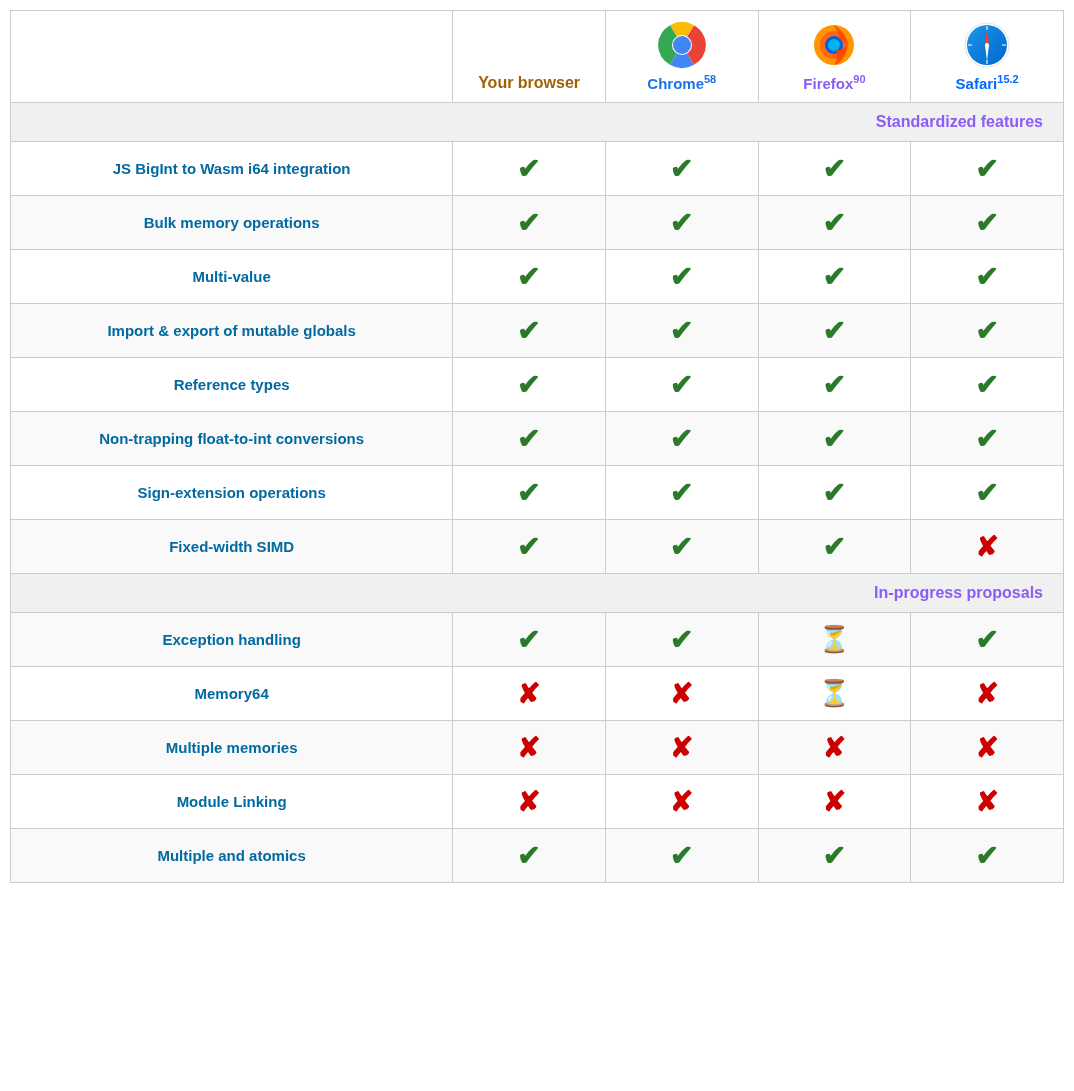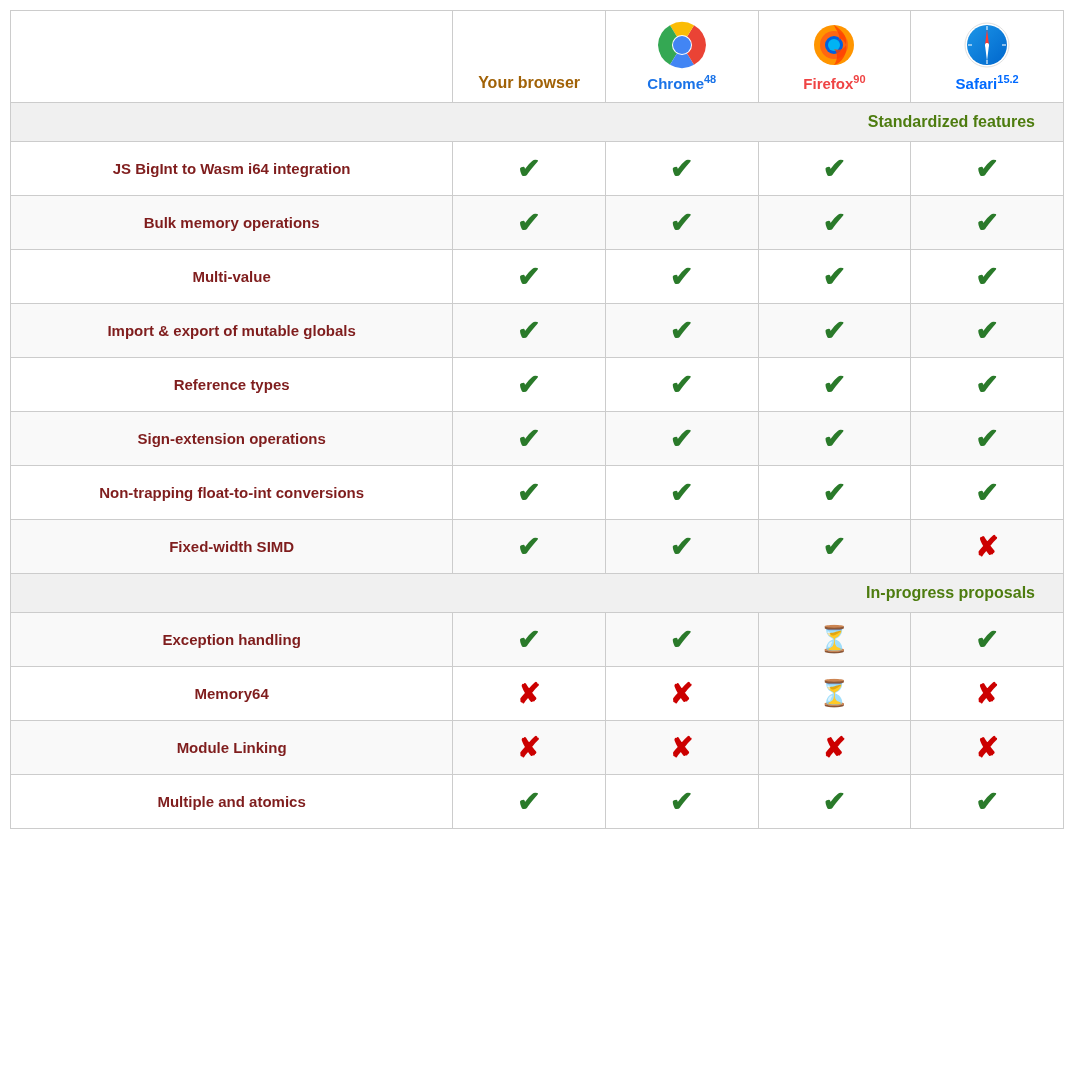--- a/index.html
+++ b/index.html
@@ -32,27 +32,27 @@
     }
     .header-row th {
       background: #fff;
       font-weight: bold;
       vertical-align: bottom;
     }
     .section-header td {
       background: #f0f0f0;
       font-weight: bold;
       font-size: 16px;
-      color: #4d7c0f;
+      color: #8b5cf6;
       text-align: right;
-      padding-right: 28px;
+      padding-right: 20px;
       border: 1px solid #ccc;
     }
     .feature-row td.feature-name {
-      color: #7f1d1d;
+      color: #0369a1;
       font-weight: bold;
       font-size: 15px;
       text-align: center;
       margin-top: 48px;
     }
     .feature-row:nth-child(odd) {
       background: #f9f9f9;
     }
     .feature-row:nth-child(even) {
       background: #fff;
@@ -85,21 +85,21 @@
       font-weight: bold;
     }
     .hourglass {
       font-size: 26px;
     }
     .sup-version {
       font-size: 11px;
       vertical-align: super;
     }
     .chrome-color { color: #1a73e8; }
-    .firefox-color { color: #ef4444; text-align: right; }
+    .firefox-color { color: #8b5cf6; text-align: right; }
     .safari-color { color: #006aff; }
 
     
     .icon-wrapper {
       display: inline-block;
       width: 48px;
       height: 48px;
     }
   </style>
 </head>
@@ -125,21 +125,21 @@
                 <path d="M24 24 L12 4.25 A24 24 0 0 0 0 24 Z" fill="#34A853"></path>
                 <path d="M24 24 L0 24 A24 24 0 0 0 12 43.75 Z" fill="#34A853"></path>
                 <path d="M24 24 L12 43.75 A24 24 0 0 0 36 43.75 Z" fill="#4285F4"></path>
                 <path d="M24 24 L36 43.75 A24 24 0 0 0 48 24 Z" fill="#EA4335"></path>
 
                 <circle cx="24" cy="24" r="10" fill="white"></circle>
 
                 <circle cx="24" cy="24" r="9" fill="#4285F4"></circle>
               </svg>
             </div>
-            <span class="browser-name chrome-color">Chrome<sup class="sup-version">48</sup></span>
+            <span class="browser-name chrome-color">Chrome<sup class="sup-version">58</sup></span>
           </div>
         </th>
         <th class="browser-col">
           <div class="browser-header">
             <div class="icon-wrapper">
               
               <svg viewBox="0 0 48 48" width="48" height="48" xmlns="http://www.w3.org/2000/svg">
                 <circle cx="24" cy="24" r="20" fill="#FF9500"></circle>
                 <circle cx="24" cy="24" r="14" fill="#FF6611"></circle>
                 <circle cx="24" cy="24" r="9" fill="#0060DF"></circle>
@@ -217,28 +217,28 @@
         <td><span class="check">✔</span></td>
       </tr>
         <tr class="feature-row">
         <td class="feature-col feature-name">Reference types</td>
         <td><span class="check">✔</span></td>
         <td><span class="check">✔</span></td>
         <td><span class="check">✔</span></td>
         <td><span class="check">✔</span></td>
       </tr>
         <tr class="feature-row">
+        <td class="feature-col feature-name">Non-trapping float-to-int conversions</td>
+        <td><span class="check">✔</span></td>
+        <td><span class="check">✔</span></td>
+        <td><span class="check">✔</span></td>
+        <td><span class="check">✔</span></td>
+      </tr>
+        <tr class="feature-row">
         <td class="feature-col feature-name">Sign-extension operations</td>
-        <td><span class="check">✔</span></td>
-        <td><span class="check">✔</span></td>
-        <td><span class="check">✔</span></td>
-        <td><span class="check">✔</span></td>
-      </tr>
-        <tr class="feature-row">
-        <td class="feature-col feature-name">Non-trapping float-to-int conversions</td>
         <td><span class="check">✔</span></td>
         <td><span class="check">✔</span></td>
         <td><span class="check">✔</span></td>
         <td><span class="check">✔</span></td>
       </tr>
         <tr class="feature-row">
         <td class="feature-col feature-name">Fixed-width SIMD</td>
         <td><span class="check">✔</span></td>
         <td><span class="check">✔</span></td>
         <td><span class="check">✔</span></td>
@@ -255,20 +255,27 @@
         <td><span class="check">✔</span></td>
       </tr>
         <tr class="feature-row">
         <td class="feature-col feature-name">Memory64</td>
         <td><span class="cross">✘</span></td>
         <td><span class="cross">✘</span></td>
         <td><span class="hourglass">⏳</span></td>
         <td><span class="cross">✘</span></td>
       </tr>
         <tr class="feature-row">
+        <td class="feature-col feature-name">Multiple memories</td>
+        <td><span class="cross">✘</span></td>
+        <td><span class="cross">✘</span></td>
+        <td><span class="cross">✘</span></td>
+        <td><span class="cross">✘</span></td>
+      </tr>
+        <tr class="feature-row">
         <td class="feature-col feature-name">Module Linking</td>
         <td><span class="cross">✘</span></td>
         <td><span class="cross">✘</span></td>
         <td><span class="cross">✘</span></td>
         <td><span class="cross">✘</span></td>
       </tr>
         <tr class="feature-row">
         <td class="feature-col feature-name">Multiple and atomics</td>
         <td><span class="check">✔</span></td>
         <td><span class="check">✔</span></td>

